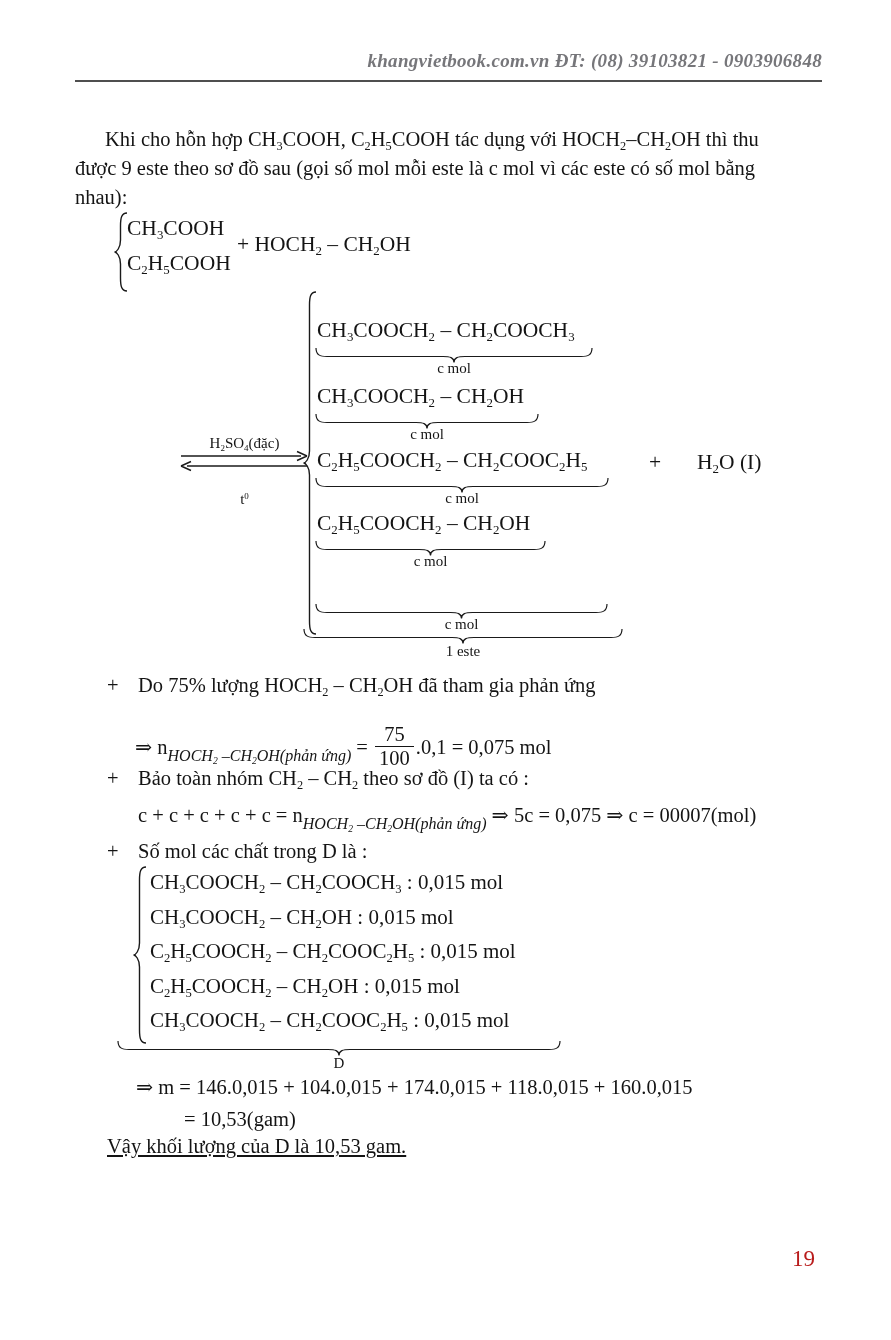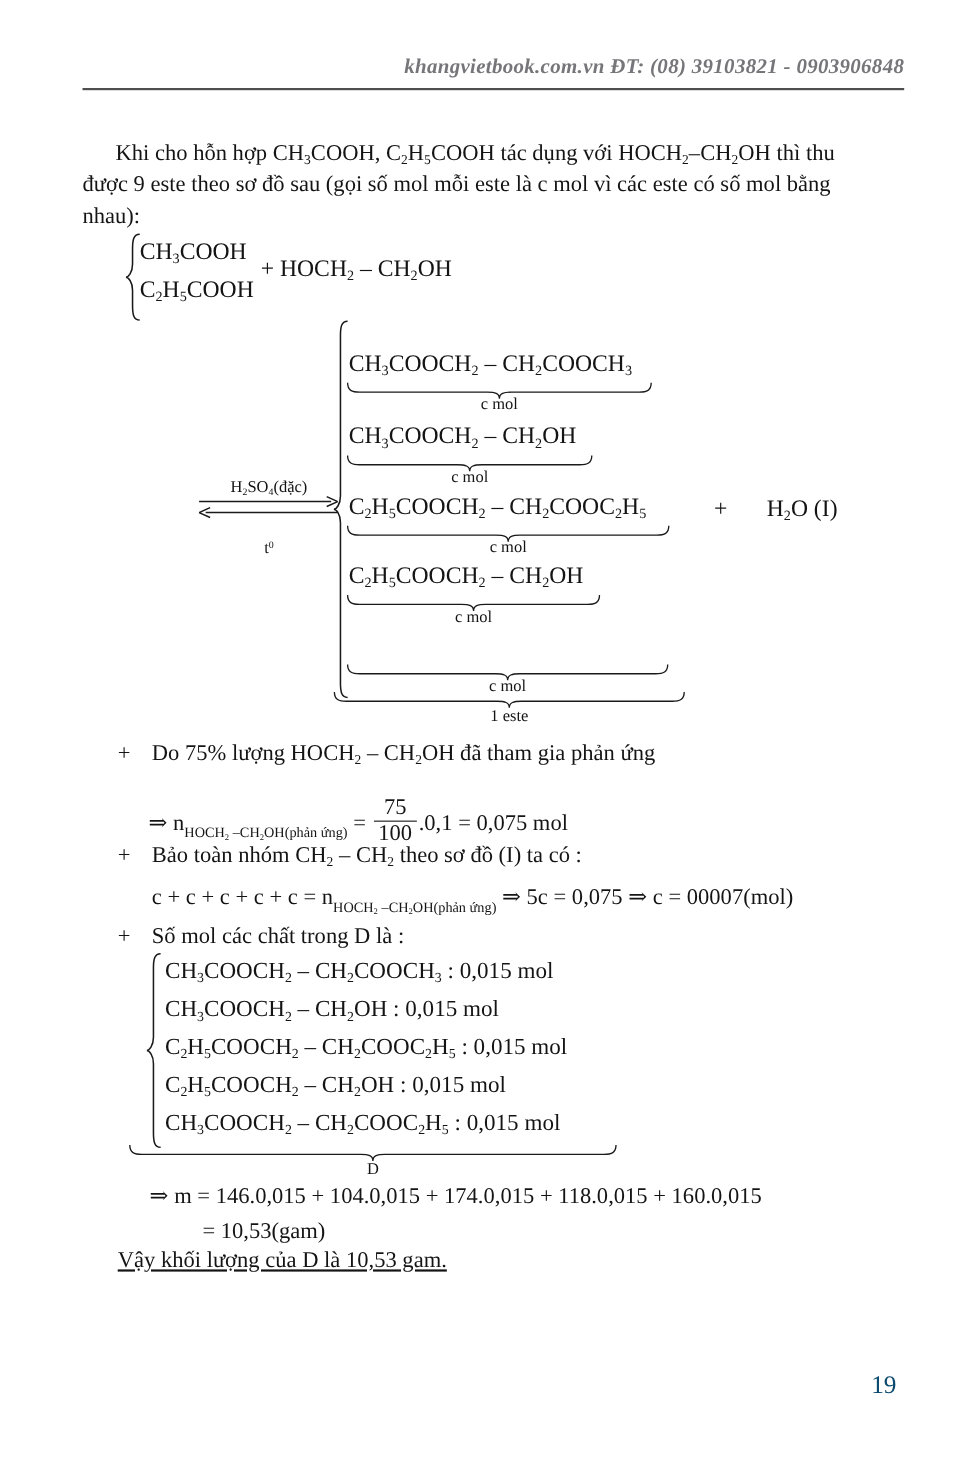--- a/index.html
+++ b/index.html
@@ -9,28 +9,28 @@
   }
   .abs{position:absolute;white-space:nowrap;}
   .hdr{font-size:19px;font-style:italic;font-weight:600;color:#76767a;letter-spacing:.3px;}
   .rule{position:absolute;border-top:2px solid #4f4f4f;}
   .body-line{font-size:20.5px;}
   .chem{font-size:21.5px;}
   .cmol{font-size:15px;text-align:center;}
   .small-lbl{font-size:15px;text-align:center;}
   sub{font-size:.6em;vertical-align:-.3em;line-height:0;}
   sup{font-size:.6em;vertical-align:.55em;line-height:0;}
-  .nsub{font-size:13px;vertical-align:-7px;line-height:0;}
+  .nsub{font-size:16px;vertical-align:-7px;line-height:0;font-style:italic;}
   .mrow{font-size:20.5px;}
   .frac{display:inline-block;text-align:center;vertical-align:middle;position:relative;top:-3px;margin:0 2px;}
   .frac .num{display:block;border-bottom:1.6px solid #141414;padding:0 4px;}
   .frac .den{display:block;padding:0 4px;}
   svg{position:absolute;overflow:visible;}
   svg path,svg line{stroke:#1a1a1a;fill:none;}
-  .pgnum{font-size:23px;color:#0c4a6e;}
+  .pgnum{font-size:23px;color:#b91c1c;}
 </style>
 </head>
 <body>
 
 <div class="page">
 
   <div class="abs hdr" style="top:50px;right:69px;">khangvietbook.com.vn  ĐT: (08) 39103821 - 0903906848</div>
   <div class="rule" style="top:80px;left:75px;width:747px;"></div>
 
   <div class="abs body-line" style="top:128px;left:105px;">Khi cho hỗn hợp CH<sub>3</sub>COOH, C<sub>2</sub>H<sub>5</sub>COOH tác dụng với HOCH<sub>2</sub>–CH<sub>2</sub>OH thì thu</div>

